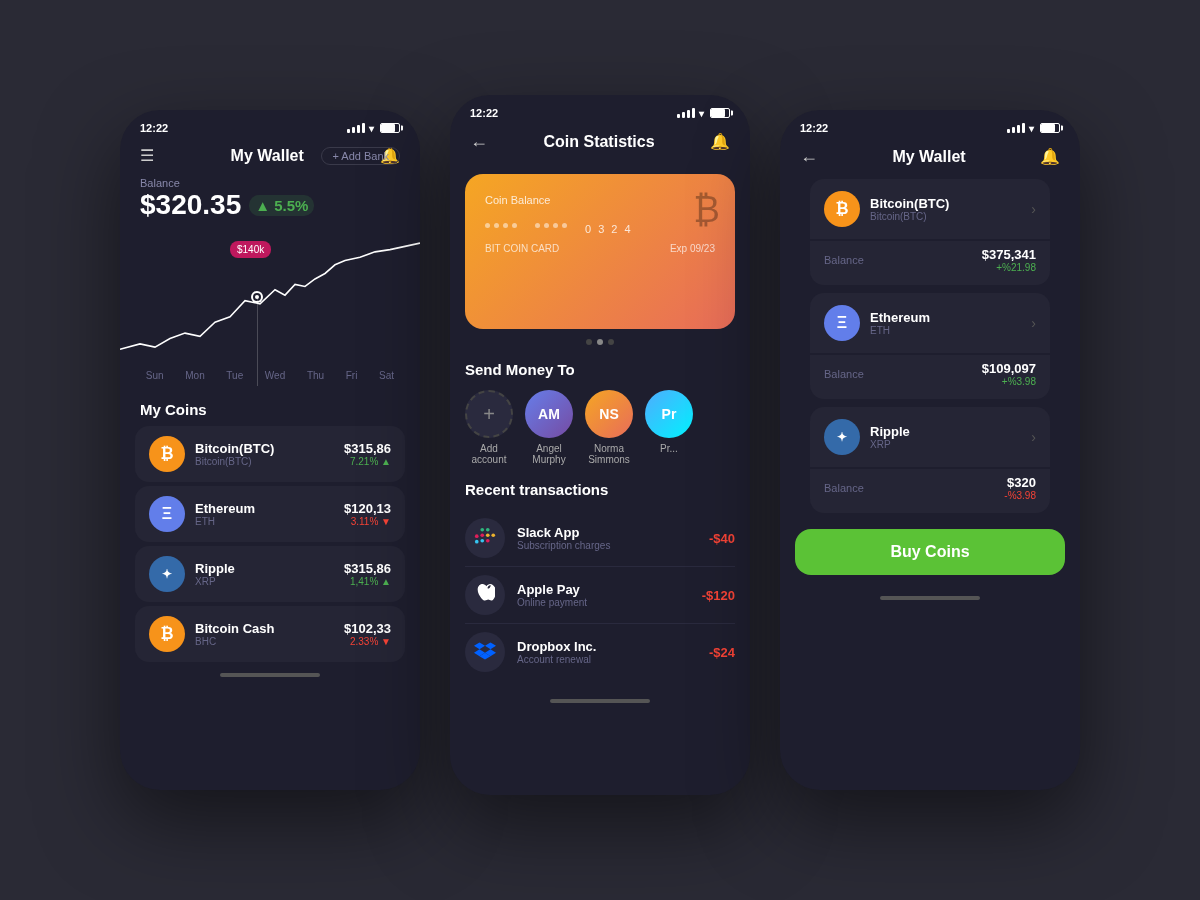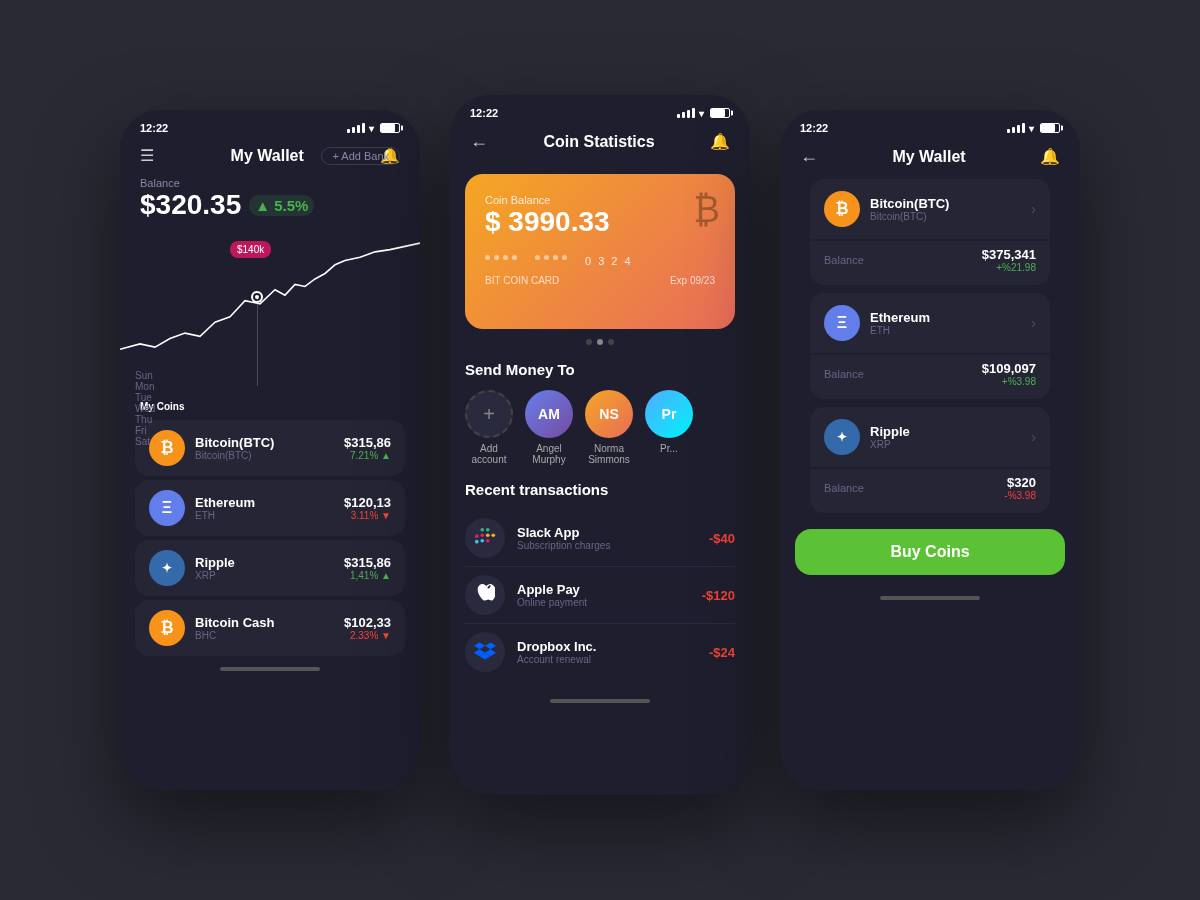--- a/index.html
+++ b/index.html
@@ -117,26 +117,25 @@
       left: 137px;
       top: 65px;
     }
     .chart-days {
       display: flex;
       justify-content: space-around;
       padding: 0 15px;
       font-size: 10px;
       color: #666688;
       margin-top: -5px;
-      flex-direction: column;
     }
 
     
     .section-title {
-      font-size: 10px;
+      font-size: 15px;
       font-weight: 600;
       color: #fff;
       padding: 10px 20px 8px;
     }
     .coin-list { padding: 0 15px; display: flex; flex-direction: column; gap: 4px; }
     .coin-item {
       display: flex;
       align-items: center;
       background: #252535;
       border-radius: 14px;
@@ -397,21 +396,20 @@
 
   <div class="top-nav">
     <span class="back-arrow nav-icon">←</span>
     <span class="top-nav-title">Coin Statistics</span>
     <span class="bell-icon nav-icon">🔔</span>
   </div>
 
   <div class="coin-card">
     <div class="card-btc-icon">₿</div>
     <div class="card-label">Coin Balance</div>
-    <div class="card-amount">$ 3990.33</div>
     <div style="display:flex; gap:18px; margin-top:17px;">
       <div class="card-dot-group">
         <div class="card-dot"></div>
           <div class="card-dot"></div>
         <div class="card-dot"></div>
           <div class="card-dot"></div>
       </div>
       <div class="card-dot-group">
         <div class="card-dot"></div>
           <div class="card-dot"></div>

